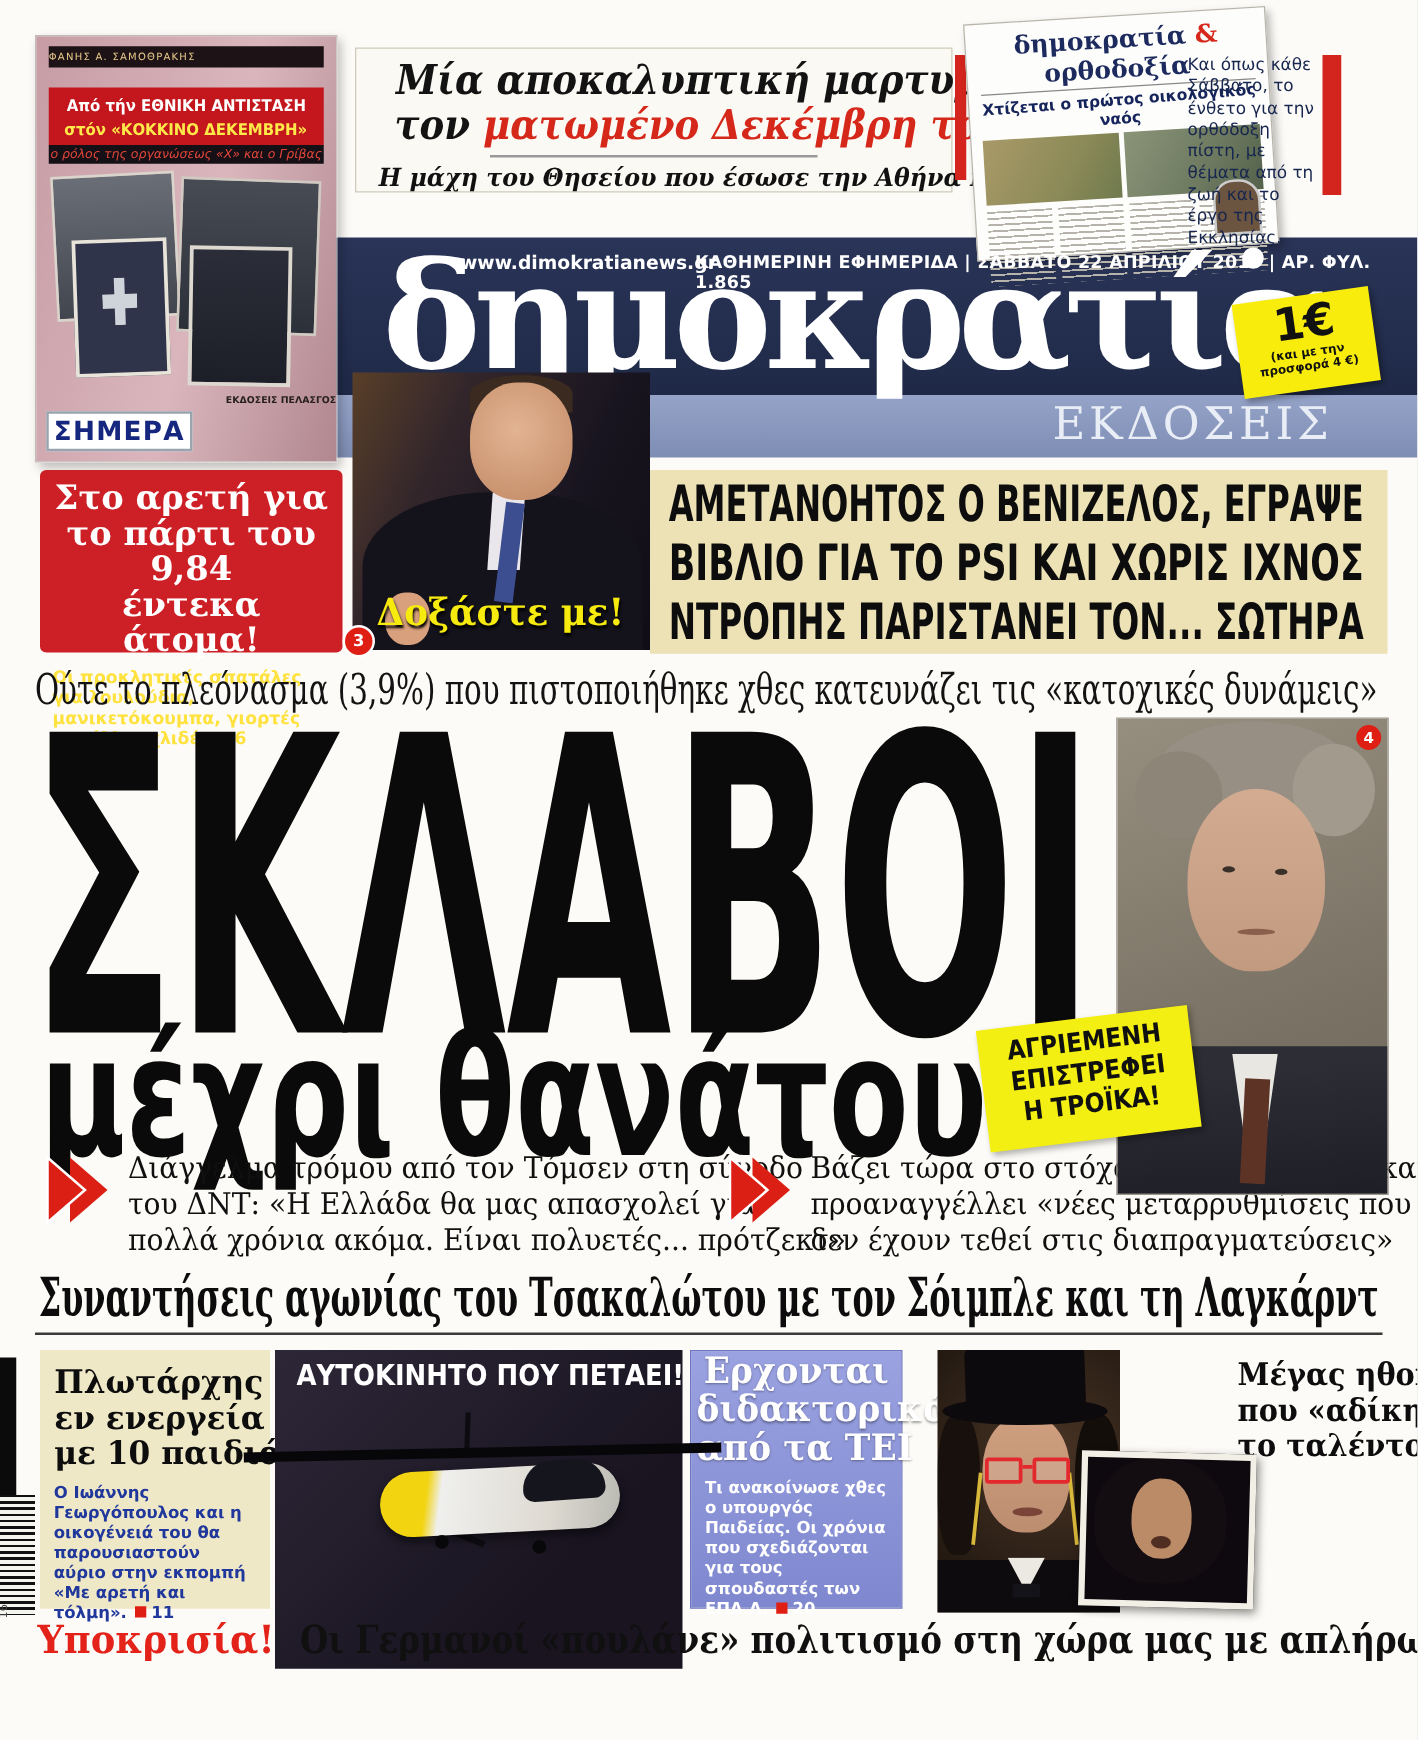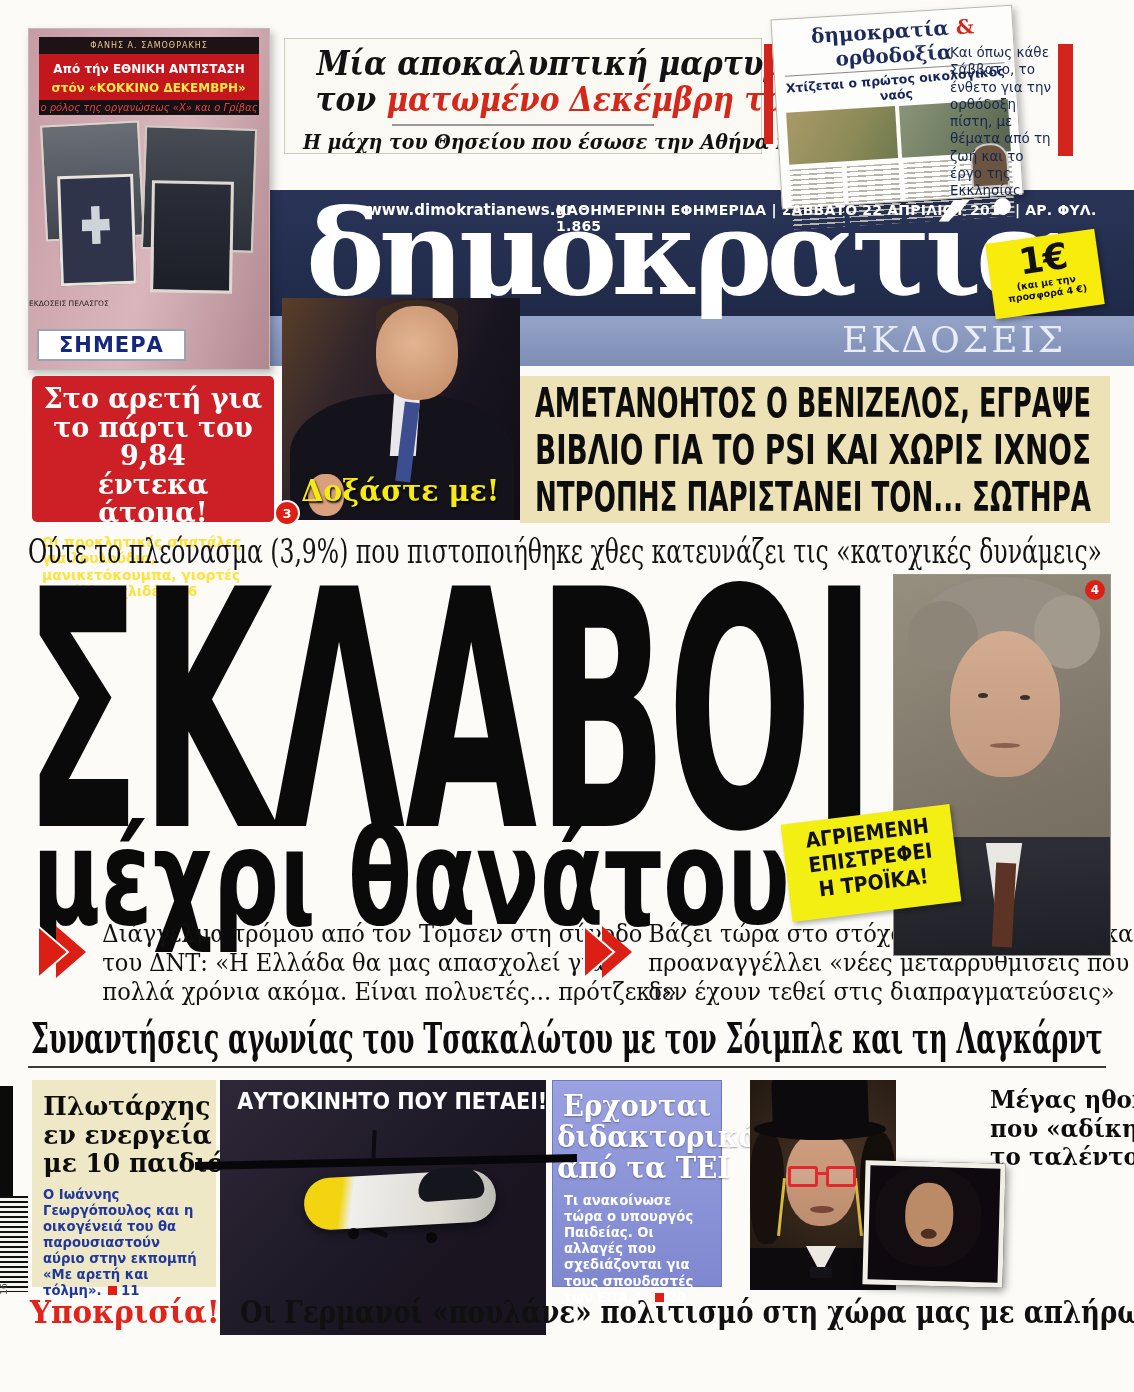--- a/index.html
+++ b/index.html
@@ -7,34 +7,34 @@
         overflow:hidden;font-family:"DejaVu Sans",sans-serif;color:#111;}
   .abs{position:absolute;}
   .squeeze{display:inline-block;white-space:nowrap;transform:scaleX(.9);transform-origin:center;}
   .refcircle{background:#e01f14;color:#fff;border-radius:50%;width:22px;height:22px;
              display:flex;align-items:center;justify-content:center;font-weight:bold;font-size:13px;}
   .sq{display:inline-block;width:9px;height:9px;background:#e01f14;margin:0 4px 0 2px;vertical-align:baseline;}
 
   
   .book{left:28px;top:28px;width:240px;height:340px;background:linear-gradient(105deg,#c79ca4,#dab6bc 55%,#b18790);
         box-shadow:3px 4px 8px rgba(0,0,0,.25);border:1px solid #c2b9ba;}
-  .book-author{background:#1d1316;color:#e8c98c;font-size:8px;text-align:center;padding:4px 0;letter-spacing:1px;margin:8px 10px 0;}
+  .book-author{background:#1d1316;color:#e8c98c;font-size:8px;padding:4px 0;letter-spacing:1px;margin:8px 10px 16px;}
   .book-red{background:#c3161d;margin:0 10px;padding:4px 2px;text-align:center;}
   .book-red .l1{color:#fff;font-weight:bold;font-size:13px;white-space:nowrap;transform:scaleX(.92);display:inline-block;}
   .book-red .l2{color:#ffe94a;font-weight:bold;font-size:13px;white-space:nowrap;transform:scaleX(.92);display:inline-block;}
   .book-black{background:#141016;margin:0 10px;padding:2px 0;text-align:center;color:#e0453a;
               font-style:italic;font-size:10px;}
   .book-photos{position:relative;margin:8px 14px;height:168px;}
   .bp1{left:0;top:0;width:95px;height:112px;background:linear-gradient(#6a6e76,#41454e);transform:rotate(-3deg);border:2px solid #d9d5cc;}
   .bp2{right:0;top:4px;width:108px;height:120px;background:linear-gradient(#474b54,#2c3038);transform:rotate(2deg);border:2px solid #cfcbc2;}
   .bp3{left:16px;top:52px;width:70px;height:104px;background:#30344a;border:3px solid #e8e4da;transform:rotate(-2deg);}
   .bp3c{left:20px;top:28px;width:28px;height:38px;background:#cfd3da;clip-path:polygon(35% 0,65% 0,65% 35%,100% 35%,100% 65%,65% 65%,65% 100%,35% 100%,35% 65%,0 65%,0 35%,35% 35%);}
   .bp4{right:22px;top:58px;width:76px;height:106px;background:linear-gradient(#2b2e38,#1c1f28);border:3px solid #ddd9d0;transform:rotate(1deg);}
-  .book-pub{text-align:left;font-size:7.5px;color:#28201e;font-weight:normal;}
-  .badge{left:8px;bottom:8px;background:#fff;border:2px solid #9aa4ae;padding:2px 20px;color:#15277e;
+  .book-pub{text-align:right;font-size:7.5px;color:#28201e;font-weight:bold;}
+  .badge{left:8px;bottom:8px;background:#fff;border:2px solid #9aa4ae;padding:2px 4px;color:#15277e;
          font-weight:bold;font-size:21px;letter-spacing:1px;}
 
   
   .banner{left:284px;top:38px;width:476px;height:114px;background:#fbf9f3;border:1px solid #cfcabb;text-align:center;}
   .banner .l{font-family:"DejaVu Serif",serif;font-style:italic;font-weight:bold;font-size:33px;line-height:1.1;color:#131313;}
   .banner .red{color:#d5281b;}
   .banner hr{width:55%;border:none;border-top:2px solid #999;margin:5px auto 4px;}
   .banner .sub{font-family:"DejaVu Serif",serif;font-style:italic;font-weight:bold;font-size:20px;color:#111;}
   .redbar{background:#d3251d;}
 
@@ -128,21 +128,21 @@
   .fin{left:152px;top:50px;width:4px;height:30px;background:#0c0c10;transform:rotate(2deg);}
   .fuselage{left:84px;top:94px;width:192px;height:52px;border-radius:26px;transform:rotate(-3deg);z-index:6;
             background:linear-gradient(100deg,#f2d410 0 20%,#efefed 26%,#dedad2 70%,#b9b9b2);box-shadow:0 4px 8px rgba(0,0,0,.5);}
   .canopy{left:198px;top:88px;width:66px;height:32px;background:#15151d;border-radius:30px 30px 12px 12px;transform:rotate(-4deg);z-index:7;}
   .strut1{left:100px;top:140px;width:70px;height:5px;background:#0d0d12;transform:rotate(22deg);z-index:5;}
   .strut2{left:110px;top:132px;width:60px;height:5px;background:#0d0d12;transform:rotate(-15deg);z-index:5;}
   .wheel{width:11px;height:11px;border-radius:50%;background:#08080a;z-index:7;}
   .box2 .cap{left:12px;bottom:10px;width:118px;color:#f2f0ee;font-size:13px;line-height:1.28;z-index:8;}
 
   .box3{left:552px;top:1080px;width:170px;height:207px;background:linear-gradient(180deg,#9aa2e1,#7f88cf);
-        border:1px solid #6d76bf;box-sizing:border-box;padding-top:10px;}
+        border:1px solid #6d76bf;box-sizing:border-box;}
   .box3 .t{font-family:"DejaVu Serif",serif;font-weight:bold;font-size:29px;line-height:1.07;color:#fff;
            text-align:center;text-shadow:0 1px 2px rgba(0,0,0,.35);}
   .box3 .t div{white-space:nowrap;transform:scaleX(.95);transform-origin:center;}
   .box3 .b{margin:9px 11px 0;font-size:13.2px;font-weight:bold;color:#fff;line-height:1.22;}
 
   .box4{left:750px;top:1080px;width:146px;height:210px;overflow:hidden;
         background:radial-gradient(circle at 60% 40%,#4a3526,#241a12 75%);}
   .hat-top{left:22px;top:-6px;width:96px;height:52px;background:#0c0a0c;border-radius:10px 10px 4px 4px;transform:rotate(-2deg);}
   .hat-brim{left:4px;top:38px;width:132px;height:22px;background:#0c0a0c;border-radius:50%;}
   .hair-l{left:0px;top:52px;width:34px;height:112px;background:#17100c;border-radius:40%;}
@@ -356,21 +356,21 @@
     <div class="abs wheel" style="left:128px;top:148px;"></div>
     <div class="abs wheel" style="left:206px;top:152px;"></div>
   </div>
 
   <div class="abs box3">
     <div class="t">
       <div>Ερχονται</div>
       <div>διδακτορικά</div>
       <div>από τα ΤΕΙ</div>
     </div>
-    <div class="b"><span>Τι ανακοίνωσε τώρα ο υπουργός Παιδείας. Οι αλλαγές που σχεδιάζονται για τους σπουδαστές των ΕΠΑ.Λ.</span> <span class="sq"></span><span>20</span></div>
+    <div class="b"><span>Τι ανακοίνωσε χθες ο υπουργός Παιδείας. Οι χρόνια που σχεδιάζονται για τους σπουδαστές των ΕΠΑ.Λ.</span> <span class="sq"></span><span>20</span></div>
   </div>
 
   <div class="abs box4">
     <div class="abs hair-l"></div>
     <div class="abs hair-r"></div>
     <div class="abs face4"></div>
     <div class="abs hat-brim"></div>
     <div class="abs hat-top"></div>
     <div class="abs cord" style="left:30px;top:98px;transform:rotate(6deg);"></div>
     <div class="abs cord" style="right:36px;top:98px;transform:rotate(-6deg);"></div>

